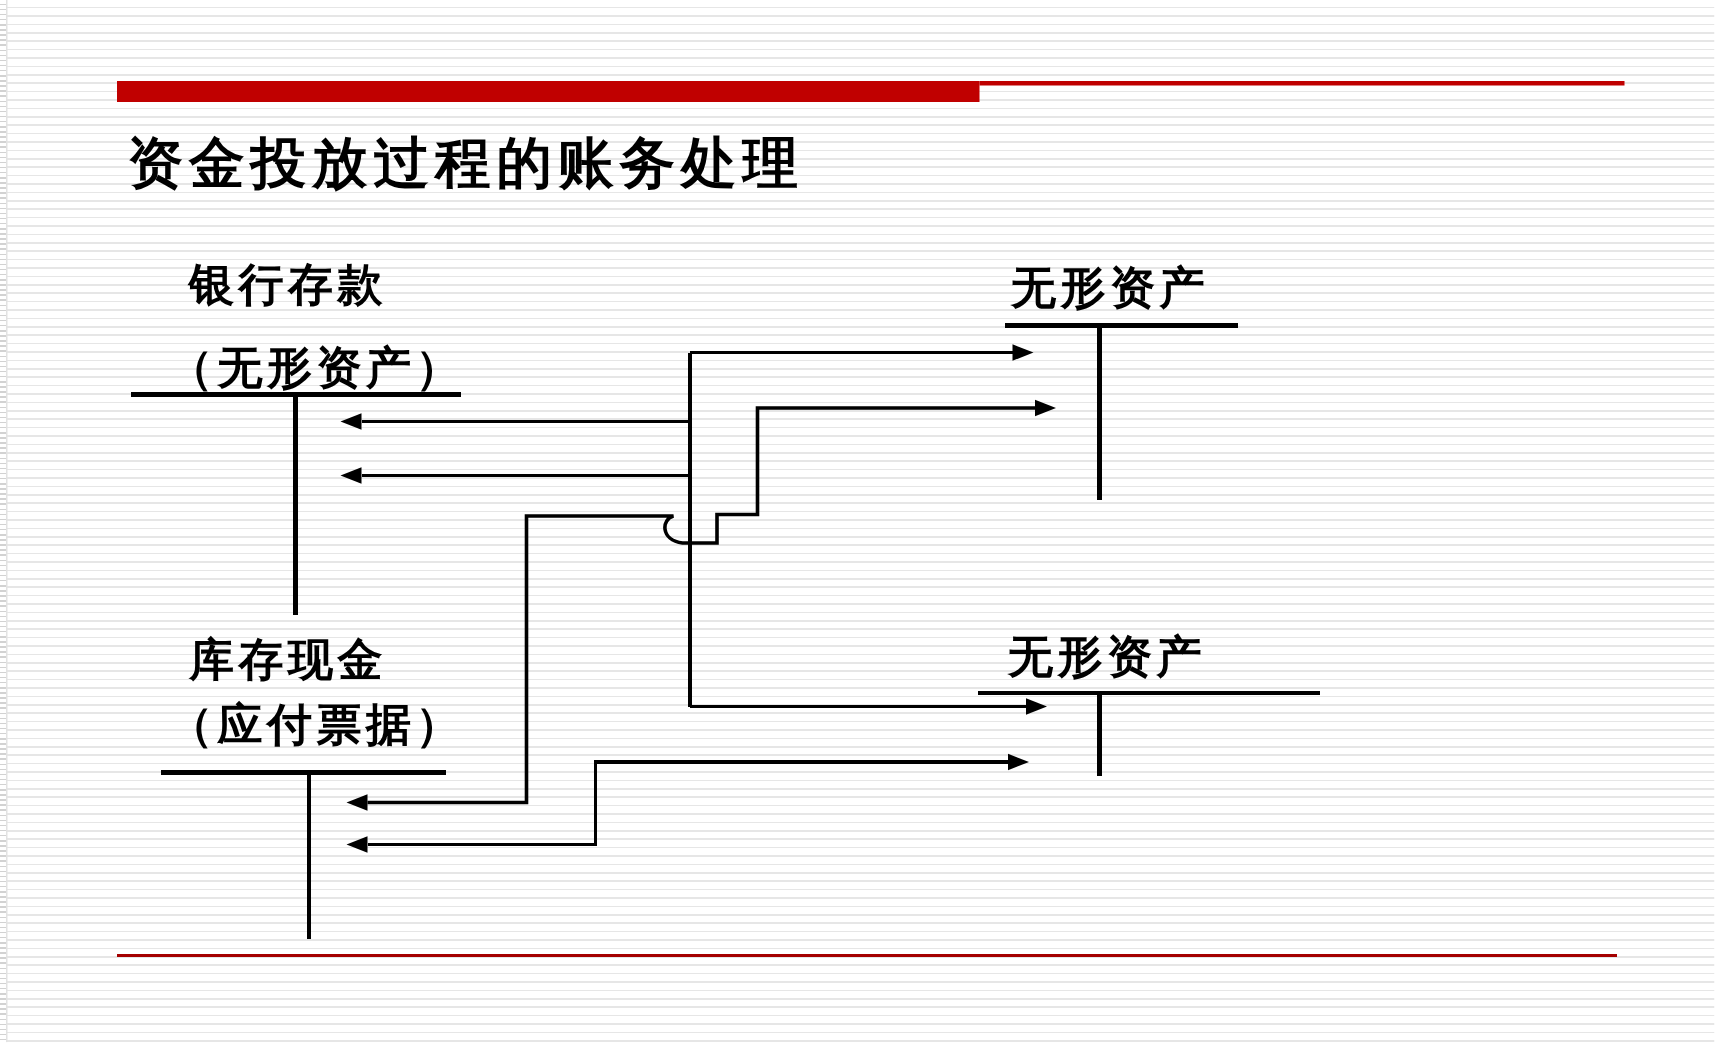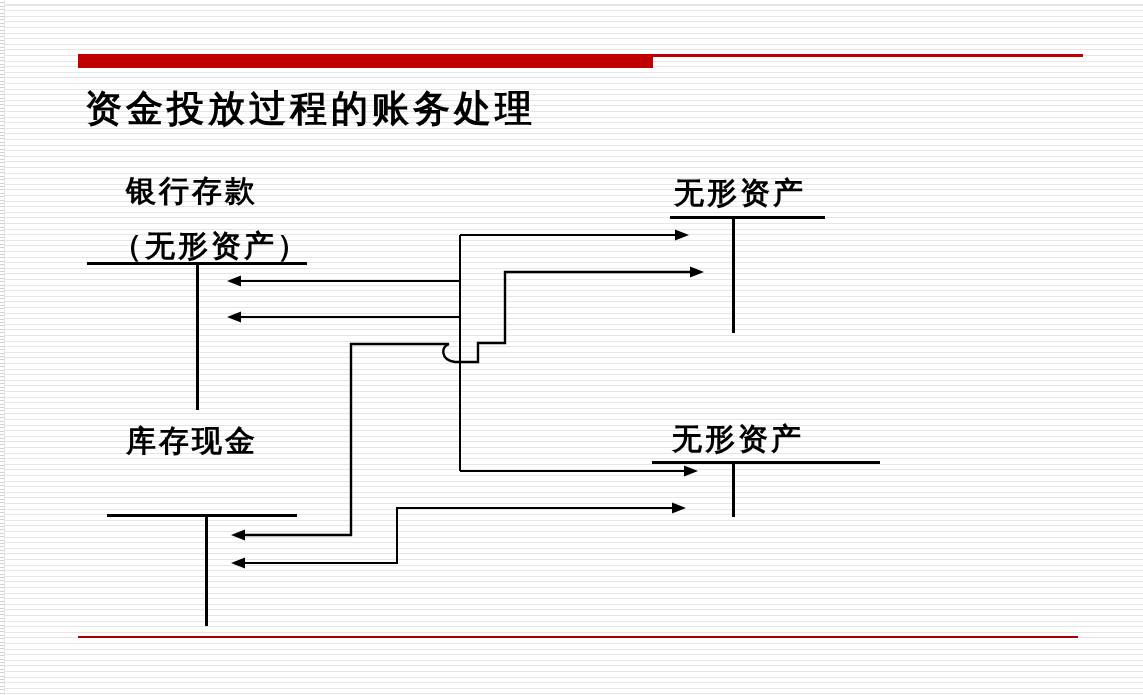--- a/index.html
+++ b/index.html
@@ -41,20 +41,21 @@
   <div class="accent-bar"></div>
   <div class="accent-line-top"></div>
   <div class="accent-line-bottom"></div>
 
   <div class="title">资金投放过程的账务处理</div>
 
   <div class="acct acct-bank-1">银行存款</div>
   <div class="acct acct-bank-2">（无形资产）</div>
   <div class="acct acct-fixed">无形资产</div>
   <div class="acct acct-payable-1">库存现金</div>
+  <div class="acct acct-payable-2">（应付票据）</div>
   <div class="acct acct-intangible">无形资产</div>
 
   <svg class="diagram" width="1143" height="695" viewBox="0 0 1143 695">
 
     <g shape-rendering="crispEdges">
       <path class="tline" d="M87,263 H307"></path>
       <path class="tline" d="M197,263 V410"></path>
     </g>
     <g shape-rendering="crispEdges">
       <path class="tline" d="M670,217 H825"></path>

